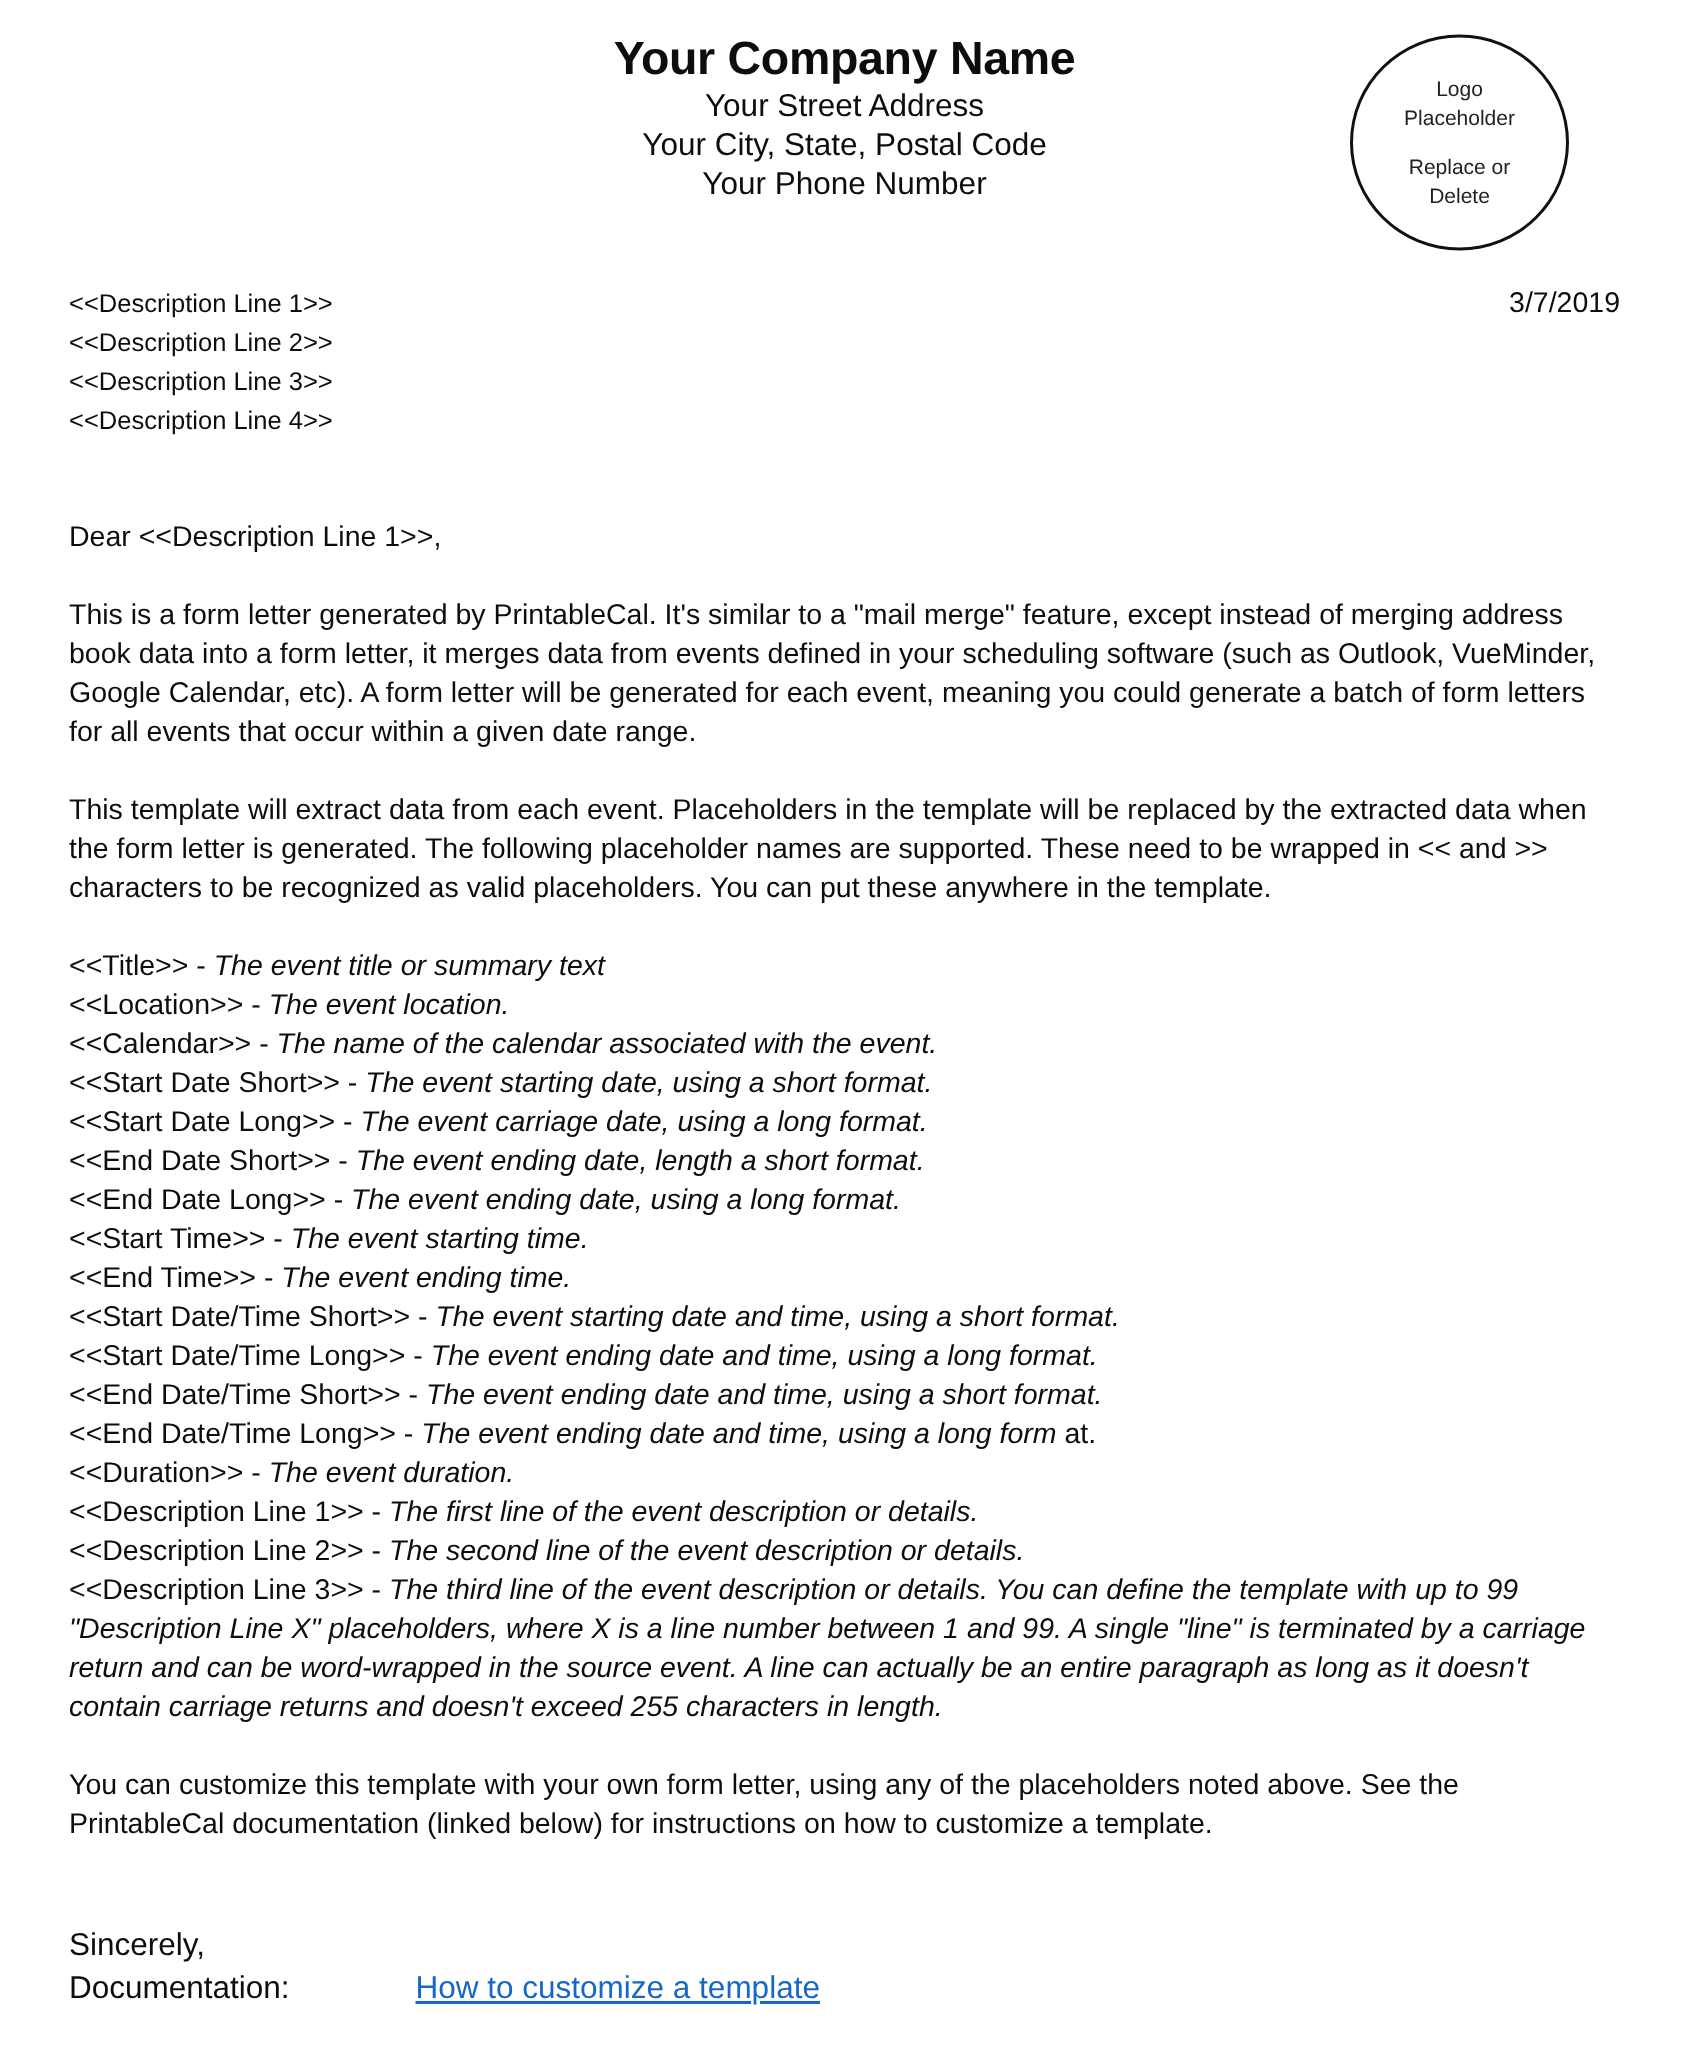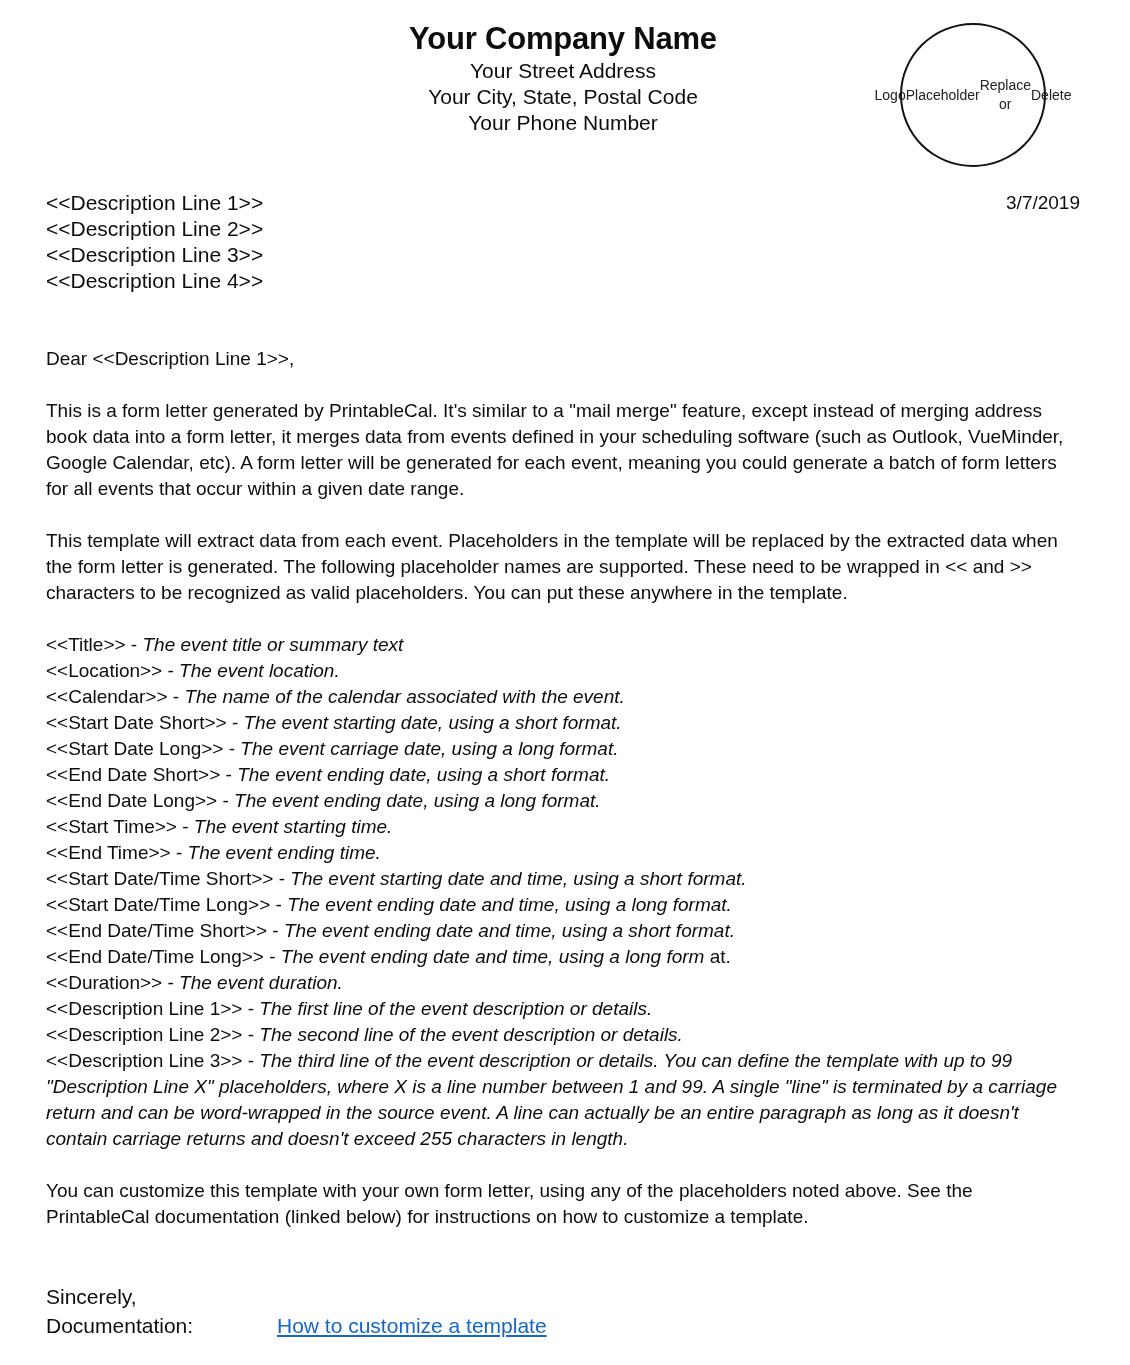--- a/index.html
+++ b/index.html
@@ -28,33 +28,33 @@
   }
 
   
   .logo-circle {
     position:absolute;
     left:900px; top:23px;
     width:146px; height:144px;
     border:2.5px solid #111;
     border-radius:50%;
     display:flex;
-    flex-direction:row;
+    flex-direction:column;
     align-items:center;
     justify-content:center;
     text-align:center;
   }
   .logo-circle .lg-line { font-size:14px; line-height:19px; color:#222; }
   .logo-circle .lg-gap { height:14px; }
 
   
   .body-col { position:absolute; left:46px; top:190px; width:1034px; }
 
   .desc-block { position:relative; }
-  .desc-line { font-size:21px; line-height:26px; }
+  .desc-line { font-size:17px; line-height:26px; }
   .date-stamp {
     position:absolute; right:0; top:0;
     font-size:19px; line-height:26px;
   }
 
   .spacer-sm { height:26px; }
   .spacer-md { height:26px; }
 
   .para {
     font-size:19px;
@@ -124,21 +124,21 @@
     <div class="para">This template will extract data from each event. Placeholders in the template will be replaced by the extracted data when the form letter is generated. The following placeholder names are supported. These need to be wrapped in &lt;&lt; and &gt;&gt; characters to be recognized as valid placeholders. You can put these anywhere in the template.</div>
 
     <div class="spacer-md"></div>
 
     <div class="ph-list">
         <div class="ph-row"><span class="ph-name">&lt;&lt;Title&gt;&gt; - </span><span class="ph-desc">The event title or summary text</span></div>
         <div class="ph-row"><span class="ph-name">&lt;&lt;Location&gt;&gt; - </span><span class="ph-desc">The event location.</span></div>
         <div class="ph-row"><span class="ph-name">&lt;&lt;Calendar&gt;&gt; - </span><span class="ph-desc">The name of the calendar associated with the event.</span></div>
         <div class="ph-row"><span class="ph-name">&lt;&lt;Start Date Short&gt;&gt; - </span><span class="ph-desc">The event starting date, using a short format.</span></div>
         <div class="ph-row"><span class="ph-name">&lt;&lt;Start Date Long&gt;&gt; - </span><span class="ph-desc">The event carriage date, using a long format.</span></div>
-        <div class="ph-row"><span class="ph-name">&lt;&lt;End Date Short&gt;&gt; - </span><span class="ph-desc">The event ending date, using a short format.</span></div>
+        <div class="ph-row"><span class="ph-name">&lt;&lt;End Date Short&gt;&gt; - </span><span class="ph-desc">The event ending date, length a short format.</span></div>
         <div class="ph-row"><span class="ph-name">&lt;&lt;End Date Long&gt;&gt; - </span><span class="ph-desc">The event ending date, using a long format.</span></div>
         <div class="ph-row"><span class="ph-name">&lt;&lt;Start Time&gt;&gt; - </span><span class="ph-desc">The event starting time.</span></div>
         <div class="ph-row"><span class="ph-name">&lt;&lt;End Time&gt;&gt; - </span><span class="ph-desc">The event ending time.</span></div>
         <div class="ph-row"><span class="ph-name">&lt;&lt;Start Date/Time Short&gt;&gt; - </span><span class="ph-desc">The event starting date and time, using a short format.</span></div>
         <div class="ph-row"><span class="ph-name">&lt;&lt;Start Date/Time Long&gt;&gt; - </span><span class="ph-desc">The event ending date and time, using a long format.</span></div>
         <div class="ph-row"><span class="ph-name">&lt;&lt;End Date/Time Short&gt;&gt; - </span><span class="ph-desc">The event ending date and time, using a short format.</span></div>
         <div class="ph-row"><span class="ph-name">&lt;&lt;End Date/Time Long&gt;&gt; - </span><span class="ph-desc">The event ending date and time, using a long form</span><span class="ph-tail"> at.</span></div>
         <div class="ph-row"><span class="ph-name">&lt;&lt;Duration&gt;&gt; - </span><span class="ph-desc">The event duration.</span></div>
         <div class="ph-row"><span class="ph-name">&lt;&lt;Description Line 1&gt;&gt; - </span><span class="ph-desc">The first line of the event description or details.</span></div>
         <div class="ph-row"><span class="ph-name">&lt;&lt;Description Line 2&gt;&gt; - </span><span class="ph-desc">The second line of the event description or details.</span></div>

